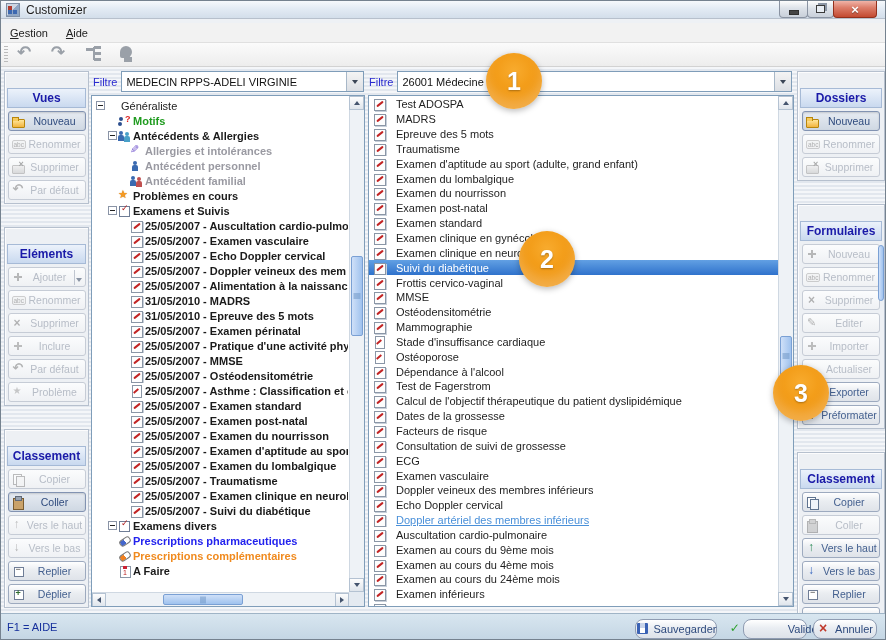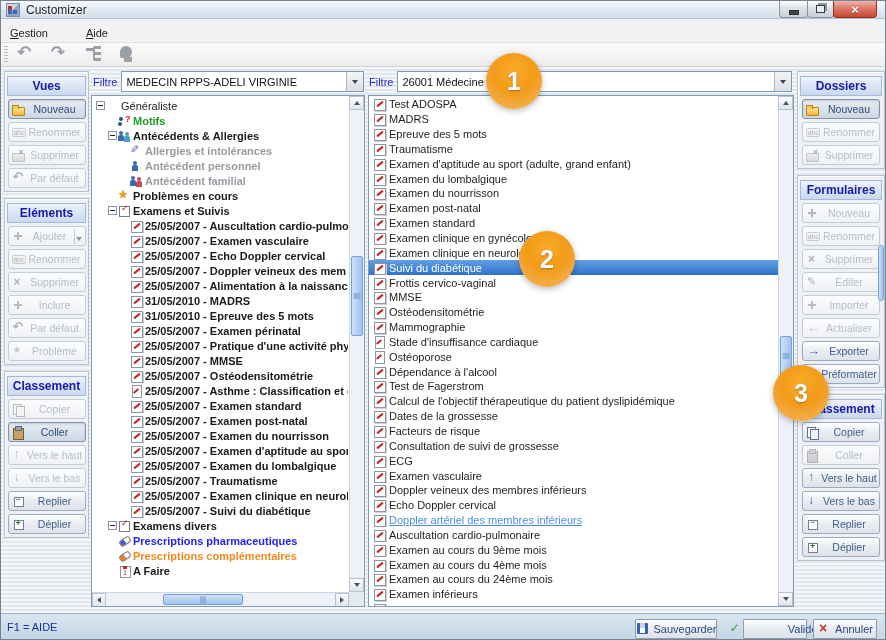--- a/index.html
+++ b/index.html
@@ -21,21 +21,21 @@
     background:linear-gradient(#fdfdfd,#dde2e9 45%,#c9d0da); margin-left:-1px;
     display:flex; align-items:center; justify-content:center; }
   .wb-minimize { width:29px; } .wb-restore { width:27px; }
   .wb-close { width:44px; background:linear-gradient(#f0b4a8,#dd7f6c 40%,#c34a31); border-color:#93301c; }
   .wb-minimize::after { content:""; width:8px; height:3px; background:#444; margin-top:6px; border:1px solid #2f2f2f; }
   .wb-restore::after { content:""; width:7px; height:6px; border:1px solid #3a3a3a; background:#e8edf3; box-shadow:2px -2px 0 -0px #8d97a6; }
   .wb-close::after { content:"\00d7"; color:#fff; font-size:13px; font-weight:bold; line-height:1; text-shadow:0 1px 1px rgba(0,0,0,.4); }
 
   
   .menubar { position:absolute; left:0; top:22px; width:100%; height:20px; background:#f2f2f2;
-    border-bottom:1px solid #e0e0e0; display:flex; align-items:center; font-size:11px; color:#222;gap:20px; }
+    border-bottom:1px solid #e0e0e0; display:flex; align-items:center; font-size:11px; color:#222; }
   .menu-item { padding:3px 9px; cursor:default; }
   .menu-item .u { text-decoration:underline; }
   .toolbar { position:absolute; left:0; top:42px; width:100%; height:24px;
     background:linear-gradient(#fbfbfb,#ededed); border-bottom:1px solid #d2d2d2;
     display:flex; align-items:center; }
   .grip { width:4px; height:18px; margin:0 5px 0 3px;
     background:repeating-linear-gradient(to bottom,#bbb 0 1px,transparent 1px 3px); }
   .tool-btn { width:26px; height:20px; margin-right:8px; position:relative; color:#9aa0a8; }
   .ti-undo::before { content:"\21b6"; position:absolute; left:4px; top:-3px; font-size:17px; font-weight:bold; }
   .ti-redo::before { content:"\21b7"; position:absolute; left:4px; top:-3px; font-size:17px; font-weight:bold; }
@@ -45,21 +45,21 @@
   .ti-stamp::before { content:""; position:absolute; left:5px; top:1px; width:12px; height:12px; border-radius:50% 50% 50% 2px; background:#9aa0a8; }
   .ti-stamp::after { content:""; position:absolute; left:9px; top:12px; width:8px; height:5px; background:#9aa0a8; }
 
   
   .workspace { position:absolute; left:0; top:66px; width:100%; height:546px;
     background:repeating-linear-gradient(to bottom,#f4f6f9 0 2px,#e2e7ee 2px 4px); }
 
   
   .left-col  { position:absolute; left:3px;  top:4px; width:85px; }
   .right-col { position:absolute; left:796px; top:4px; width:88px; }
-  .group { background:#edf0f4; border:1px solid #b6c0ce; box-shadow:1px 1px 0 rgba(255,255,255,.8) inset; margin-bottom:6px; padding:4px 2px 3px; }
+  .group { background:#edf0f4; border:1px solid #b6c0ce; box-shadow:1px 1px 0 rgba(255,255,255,.8) inset; margin-bottom:23px; padding:16px 2px 3px; }
   .group-header { background:linear-gradient(#ecf2fb,#c9d9ef); border:1px solid #a6bad6; color:#1a1aa8;
     font-weight:bold; font-size:12px; text-align:center; padding:2px 0; margin-bottom:3px; }
   .panel-btn { width:78px; height:20px; margin:3px auto 0; display:flex; align-items:center;
     background:linear-gradient(#ffffff,#eaedf1 45%,#dfe3e9); border:1px solid #9daabf; border-radius:3px;
     font-size:10.5px; color:#44608f; padding:0 2px 0 3px; cursor:default; }
   .panel-btn.active { background:linear-gradient(#e6ebf2,#cfd8e3); border-color:#8293b2;
     box-shadow:0 1px 2px rgba(0,0,0,.15) inset; color:#2e4a7d; }
   .panel-btn.disabled { color:#b7bdc7; border-color:#c6ccd6; background:linear-gradient(#fbfcfd,#eff1f4); }
   .panel-btn.disabled .bicon { filter:grayscale(1) opacity(.45); }
   .blabel { flex:1; text-align:center; white-space:nowrap; overflow:hidden; }
@@ -115,21 +115,21 @@
   .trow { height:15px; display:flex; align-items:center; padding-left:2px; white-space:nowrap; overflow:hidden; }
   .slot { width:12px; flex:none; display:flex; align-items:center; justify-content:center; }
   .exp { width:9px; height:9px; background:#fff; border:1px solid #8a94a6; position:relative; flex:none; }
   .exp::after { content:""; position:absolute; left:1px; top:3px; width:5px; height:1px; background:#222; }
   .tlabel { font-size:11px; font-weight:bold; color:#1a1a1a; margin-left:2px; overflow:hidden; }
   .v-root  { font-weight:normal; color:#222; }
   .v-green { color:#1f9b1f; } .v-gray { color:#9a9aa2; }
   .v-blue  { color:#2323ee; } .v-orange{ color:#f08a1e; }
 
   .lrow { height:14.85px; display:flex; align-items:center; padding-left:4px; white-space:nowrap; overflow:hidden; }
-  .llabel { font-size:11px; color:#1e1e1e; margin-left:3px; overflow:hidden; }
+  .llabel { font-size:11px; color:#1e1e1e; margin-left:10px; overflow:hidden; }
   .lrow.sel { background:linear-gradient(#62a0e3,#2f72cc); }
   .lrow.sel .llabel { color:#fff; }
   .llabel.link { color:#4a90d9; text-decoration:underline; }
   .llabel.squig { text-decoration:underline wavy #cc3333 1px; text-underline-offset:2px; }
 
   
   .tico { width:13px; height:12px; position:relative; flex:none; }
   .t-chart::before { content:""; position:absolute; left:1px; top:1px; width:10px; height:10px; background:#fdfdfd; border:1px solid #8a96a6; box-shadow:1px 1px 0 #c8d0da; }
   .t-chart::after { content:""; position:absolute; left:3px; top:5px; width:8px; height:2px; background:#c22525; transform:rotate(-38deg); border-radius:1px; }
   .t-doc::before { content:""; position:absolute; left:2px; top:0; width:8px; height:11px; background:#fff; border:1px solid #8a96a6; }
@@ -178,21 +178,21 @@
     background:radial-gradient(circle at 50% 32%,#f8ab2e,#ee8f04 75%);
     box-shadow:0 2px 6px rgba(0,0,0,.28), inset 0 -9px 12px rgba(255,255,255,.28);
     color:#fff; font-size:25px; font-weight:bold; display:flex; align-items:center; justify-content:center;
     text-shadow:0 1px 2px rgba(0,0,0,.3); z-index:50; }
 
   
   .statusbar { position:absolute; left:0; top:612px; width:100%; height:28px;
     background:linear-gradient(#d8e6f0,#c3d5e3); border-top:1px solid #9fb4c6; }
   .status-help { position:absolute; left:6px; top:7px; font-size:11px; color:#16309c; }
   .footer-btn { position:absolute; top:5px; height:20px; display:flex; align-items:center; justify-content:center;
-    background:linear-gradient(#ffffff,#e9edf2 45%,#dde2e9); border:1px solid #8f9cb2; border-radius:1px;
+    background:linear-gradient(#ffffff,#e9edf2 45%,#dde2e9); border:1px solid #8f9cb2; border-radius:8px;
     font-size:11px; color:#2e4a7d; padding:0 6px; }
   .fb-save { right:168px; width:82px; } .fb-validate { right:78px; width:64px;gap:41px; } .fb-cancel { right:8px; width:64px; }
   .fi { width:14px; height:12px; position:relative; margin-right:4px; flex:none; }
   .fi-save::before { content:""; position:absolute; left:1px; top:0; width:11px; height:11px; background:#3a62b4; border-radius:1px; }
   .fi-save::after { content:""; position:absolute; left:4px; top:5px; width:5px; height:5px; background:#fff; box-shadow:0 -5px 0 #c8d4ea; }
   .fi-check::before { content:"\2713"; position:absolute; left:1px; top:-2px; font-size:12px; font-weight:bold; color:#2ca02c; }
   .fi-cross::before { content:"\00d7"; position:absolute; left:2px; top:-3px; font-size:14px; font-weight:bold; color:#c0392b; }
 </style>
 </head>
 <body>

